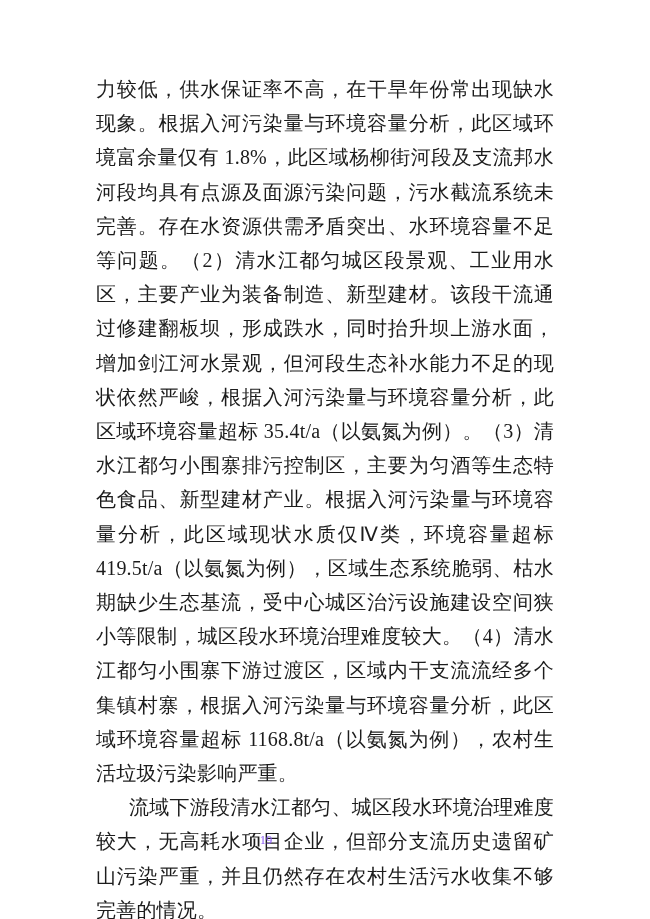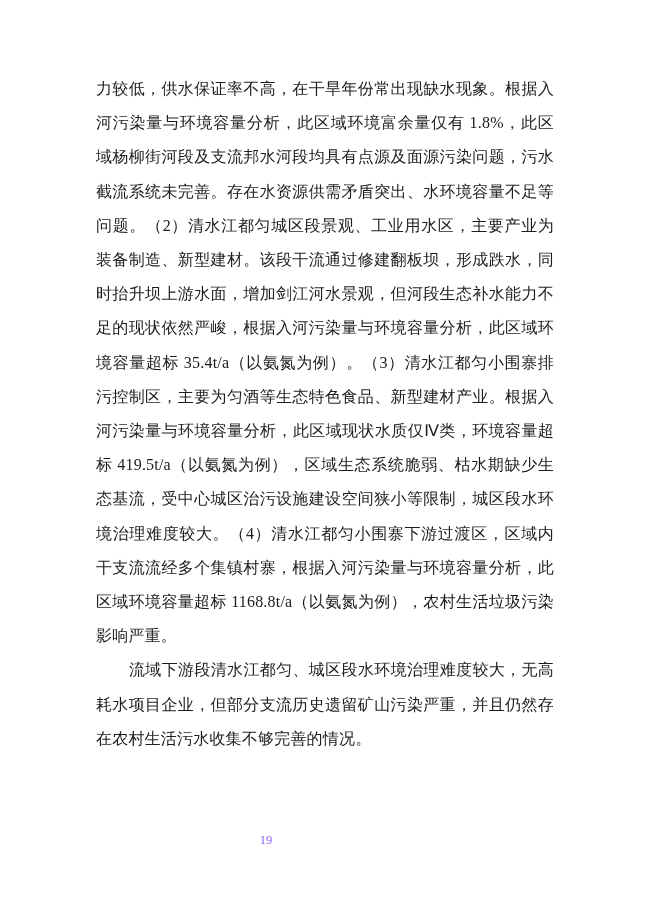--- a/index.html
+++ b/index.html
@@ -19,21 +19,21 @@
     overflow: hidden;
     box-sizing: border-box;
   }
   .content {
     position: absolute;
     left: 96px;
     top: 72px;
     width: 458px;
   }
   .para {
-    font-size: 16px;
+    font-size: 20px;
     line-height: 34.2px;
     color: #1c1c1c;
     text-align: justify;
     text-justify: inter-ideograph;
     letter-spacing: 0.2px;
     margin: 0;
   }
   .para.indent {
     text-indent: 33px;
   }

